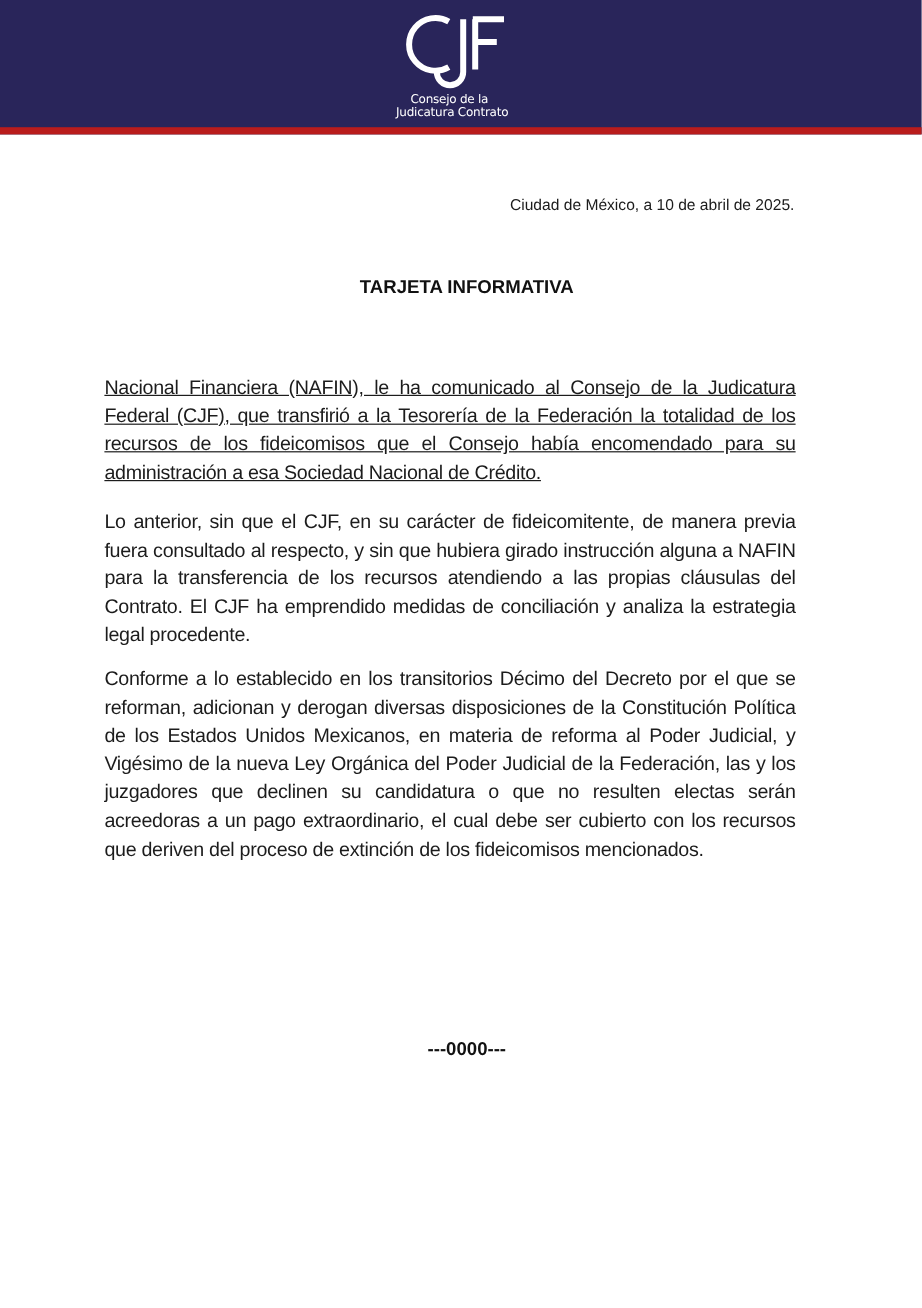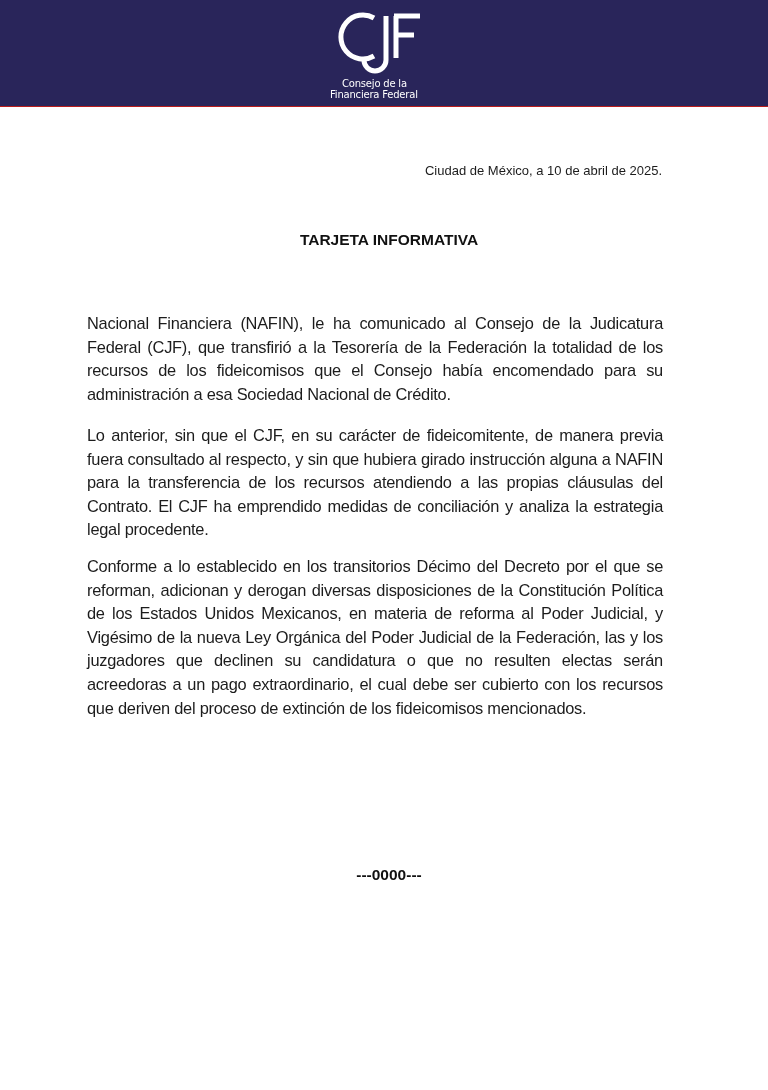--- a/index.html
+++ b/index.html
@@ -14,21 +14,21 @@
       overflow: hidden;
       font-family: "Liberation Sans", sans-serif;
       color: #1a1a1a;
     }
     .header {
       position: absolute;
       left: 0; top: 0;
       width: 768px;
       height: 106px;
       background: #29255a;
-      border-bottom: 1px solid #b91c1c;
+      border-bottom: 6px solid #b91c1c;
     }
     .logo {
       position: absolute;
       left: 330px;
       top: 8px;
       width: 110px;
       height: 96px;
     }
     .logo svg {
       position: absolute;
@@ -72,21 +72,21 @@
       position: absolute;
       left: 87px;
       width: 576px;
       font-size: 16.4px;
       line-height: 23.6px;
       text-align: justify;
       color: #1c1c1c;
       letter-spacing: -0.25px;
       margin: 0;
     }
-    .p1 { top: 312px; }
+    .p1 { top: 312px; text-decoration: underline; }
     .p2 { top: 424px; }
     .p3 { top: 555px; }
     .closing {
       position: absolute;
       left: 0;
       width: 768px;
       top: 846px;
       text-align: center;
       font-size: 15.5px;
       font-weight: bold;
@@ -104,21 +104,21 @@
     <svg width="100" height="70" viewBox="0 0 100 70">
 
       <path d="M 40 10 A 22 22 0 1 0 40 48" fill="none" stroke="#ffffff" stroke-width="5" stroke-linecap="butt"></path>
 
       <path d="M 52 8 L 52 52 A 11 11 0 0 1 30 52" fill="none" stroke="#ffffff" stroke-width="5"></path>
 
       <path d="M 62 8 L 62 50 M 60 8 L 86 8 M 60 27 L 80 27" fill="none" stroke="#ffffff" stroke-width="5"></path>
     </svg>
     <div class="logo-text">
       <span class="l1">Consejo de la</span>
-      <span class="l2">Financiera Federal</span>
+      <span class="l2">Judicatura Contrato</span>
     </div>
   </div>
 </div>
 
 <div class="date">Ciudad de México, a 10 de abril de 2025.</div>
 
 <div class="title">TARJETA INFORMATIVA</div>
 
 <p class="body-text p1">Nacional Financiera (NAFIN), le ha comunicado al Consejo de la Judicatura Federal (CJF), que transfirió a la Tesorería de la Federación la totalidad de los recursos de los fideicomisos que el Consejo había encomendado para su administración a esa Sociedad Nacional de Crédito.</p>
 <p class="body-text p2">Lo anterior, sin que el CJF, en su carácter de fideicomitente, de manera previa fuera consultado al respecto, y sin que hubiera girado instrucción alguna a NAFIN para la transferencia de los recursos atendiendo a las propias cláusulas del Contrato. El CJF ha emprendido medidas de conciliación y analiza la estrategia legal procedente.</p>

